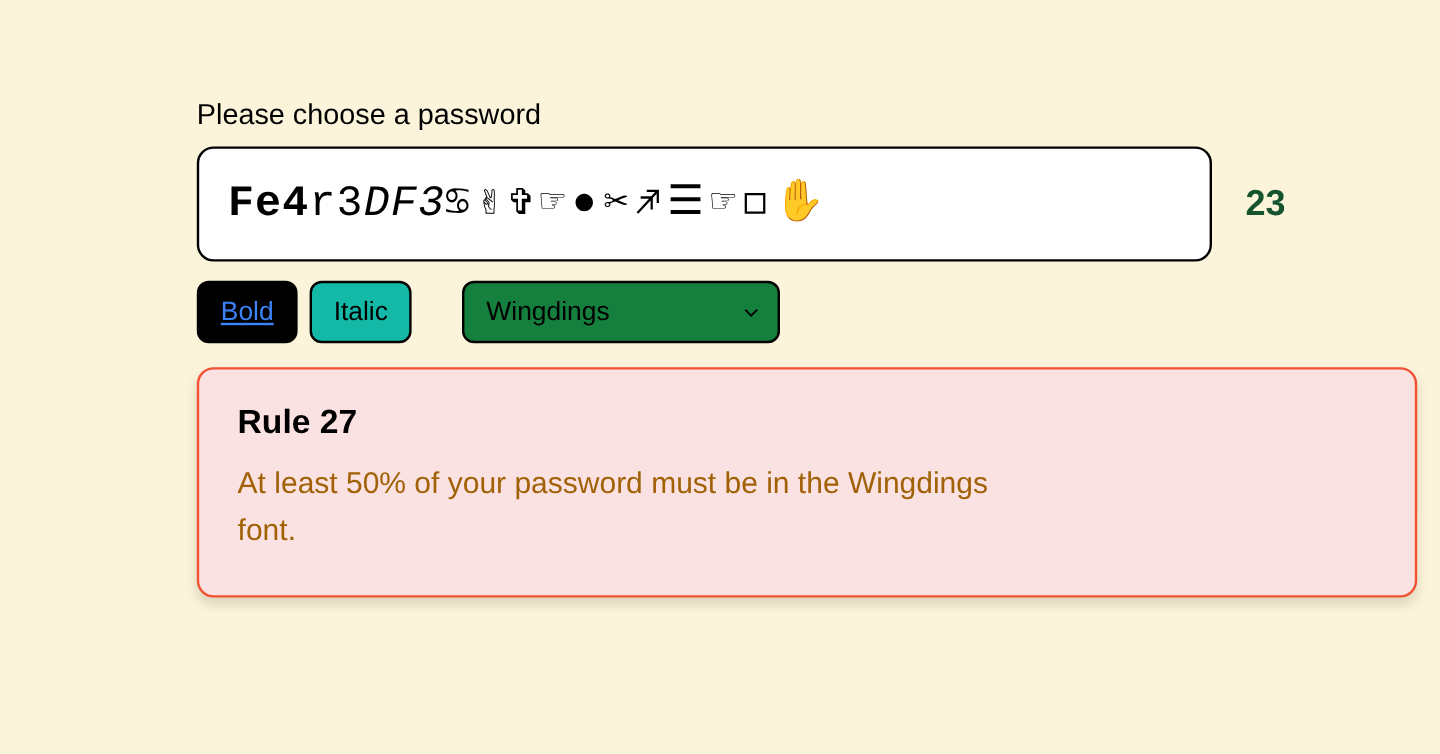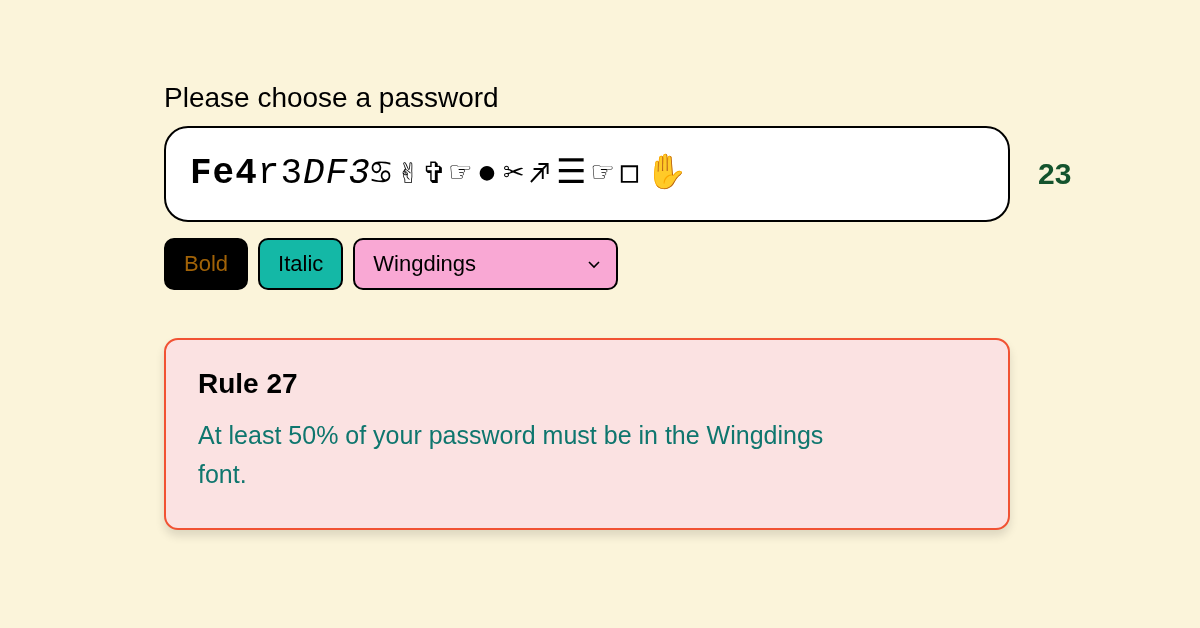--- a/index.html
+++ b/index.html
@@ -7,36 +7,36 @@
   body {
     background: #fbf4da;
     font-family: -apple-system, BlinkMacSystemFont, "Segoe UI", Helvetica, Arial, sans-serif;
     overflow: hidden;
   }
   .wrap {
     padding: 82px 0 0 164px;
     width: 1200px;
   }
   .prompt {
-    font-size: 28px;
+    font-size: 24px;
     font-weight: 400;
     color: #000;
     margin-bottom: 12px;
   }
   .input-row {
     display: flex;
     align-items: center;
     gap: 28px;
   }
   .pw-box {
     width: 846px;
     height: 96px;
     background: #fff;
     border: 2px solid #000;
-    border-radius: 24px;
+    border-radius: 14px;
     display: flex;
     align-items: center;
     padding: 0 24px;
     font-size: 36px;
     line-height: 1;
     white-space: nowrap;
     overflow: hidden;
   }
   .pw-box .seg { display: inline-block; }
   .seg.mono { font-family: "Courier New", Courier, monospace; letter-spacing: 1px; }
@@ -60,58 +60,60 @@
     border: 2px solid #000;
     background: #14b8a6;
     font-size: 22px;
     padding: 0 18px;
     display: flex;
     align-items: center;
     cursor: pointer;
   }
   .btn.active {
     background: #000;
-    color: #a16207;
+    color: #3b82f6;
+    text-decoration: underline;
   }
   .select {
     height: 52px;
     border-radius: 10px;
     border: 2px solid #000;
-    background: #f9a8d4;
+    background: #15803d;
     font-size: 22px;
     padding: 0 14px 0 18px;
     display: flex;
     align-items: center;
     gap: 110px;
     cursor: pointer;
+    margin-left: 32px;
   }
   .chev {
     width: 16px; height: 16px;
     display: inline-flex; align-items: center; justify-content: center;
   }
   .chev svg { width: 16px; height: 16px; }
   .rule-card {
-    margin-top: 48px;
-    width: 846px;
+    margin-top: 20px;
+    width: 1017px;
     background: #fbe2e2;
     border: 2px solid #f15233;
     border-radius: 14px;
     padding: 28px 32px 34px 32px;
     box-shadow: 0 6px 10px rgba(0,0,0,0.12);
   }
   .rule-title {
     font-size: 28px;
     font-weight: 700;
     color: #000;
     margin-bottom: 16px;
   }
   .rule-body {
     font-size: 25px;
     line-height: 1.55;
-    color: #0f766e;
+    color: #a16207;
     max-width: 640px;
   }
 </style>
 </head>
 <body>
 
 <div class="wrap">
 
   <div class="prompt">Please choose a password</div>
 

